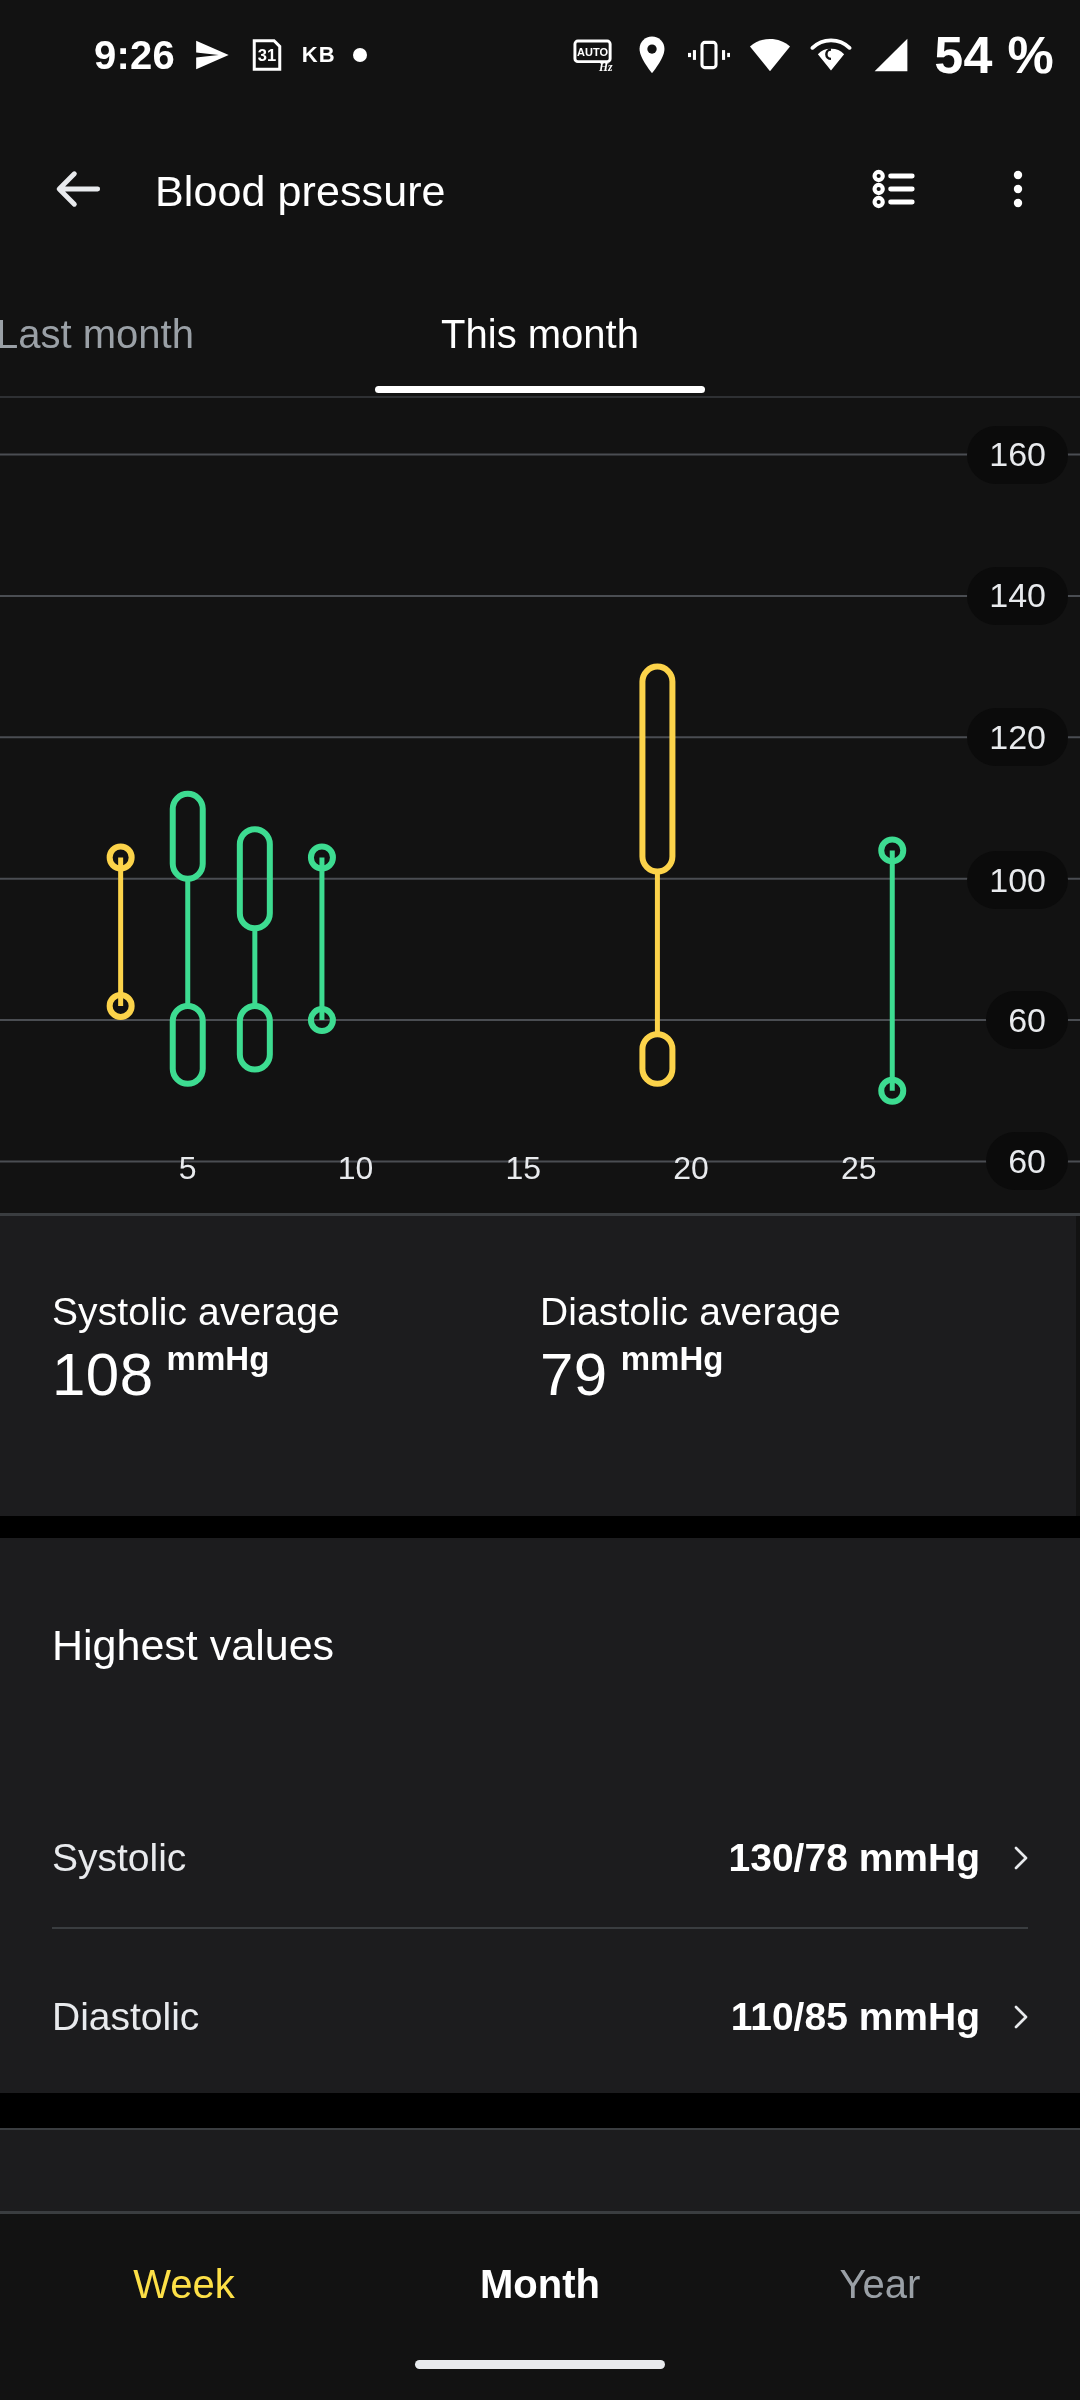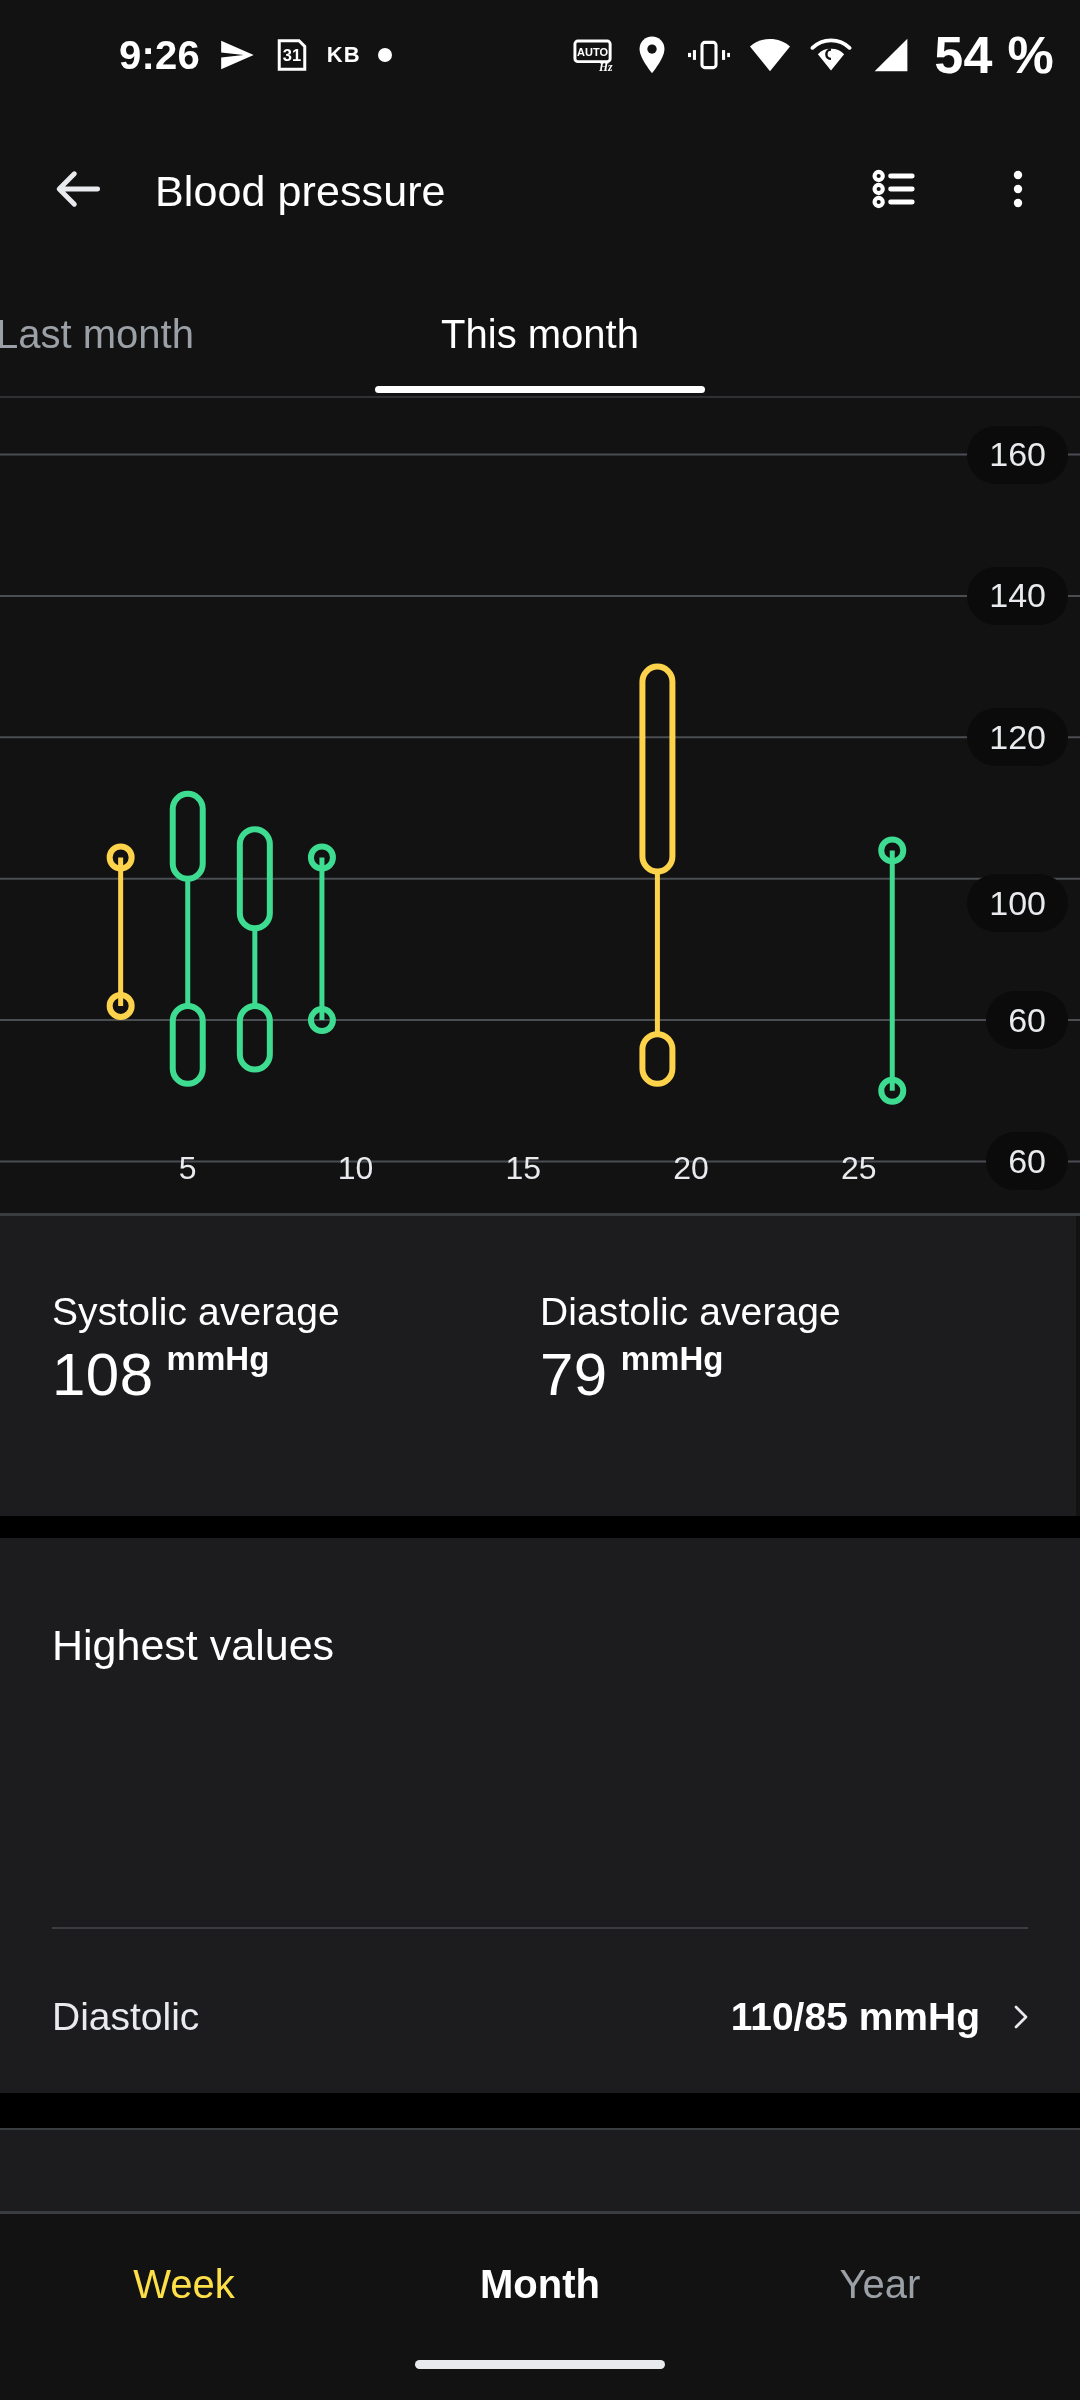--- a/index.html
+++ b/index.html
@@ -9,21 +9,21 @@
     font-family:"Liberation Sans", sans-serif;
     color:#fff; overflow:hidden; position:relative;
   }
   .screen { position:absolute; inset:0; background:#121212; }
 
   
   .statusbar {
     position:absolute; left:0; top:0; width:1080px; height:110px;
     background:#121212; display:flex; align-items:center;
   }
-  .sb-left { display:flex; align-items:center; gap:17px; margin-left:119px; }
+  .sb-left { display:flex; align-items:center; gap:17px; margin-left:94px; }
   .sb-time { font-size:40px; font-weight:600; letter-spacing:0.2px; line-height:1; }
   .sb-right { position:absolute; right:26px; display:flex; align-items:center; gap:19px; }
   .sb-batt { font-size:52px; font-weight:600; letter-spacing:0.3px; margin-left:4px; }
   .ico { display:inline-flex; align-items:center; justify-content:center; }
   .kb-txt { font-size:22px; font-weight:700; letter-spacing:1px; }
   .dot { width:14px; height:14px; border-radius:50%; background:#fff; }
 
   
   .appbar {
     position:absolute; left:0; top:110px; width:1080px; height:162px;
@@ -264,21 +264,21 @@
         <rect x="642.4193548387096" y="268.6206896551724" width="30" height="205" rx="15" ry="15" fill="none" stroke="#fcd34a" stroke-width="6"></rect>
         <rect x="642.4193548387096" y="636.2068965517242" width="30" height="49.48275862068954" rx="15" ry="15" fill="none" stroke="#fcd34a" stroke-width="6"></rect>
         <line x1="892.258064516129" x2="892.258064516129" y1="452.41379310344826" y2="692.7586206896552" stroke="#3ddc91" stroke-width="5"></line>
         <circle cx="892.258064516129" cy="452.41379310344826" r="11" fill="none" stroke="#3ddc91" stroke-width="6"></circle>
         <circle cx="892.258064516129" cy="692.7586206896552" r="11" fill="none" stroke="#3ddc91" stroke-width="6"></circle>
       </svg>
     <div id="ypills">
         <div class="ypill" style="top: 27.5517px;">160</div>
         <div class="ypill" style="top: 168.931px;">140</div>
         <div class="ypill" style="top: 310.31px;">120</div>
-        <div class="ypill" style="top: 476px;">100</div>
+        <div class="ypill" style="top: 453px;">100</div>
         <div class="ypill" style="top: 593.069px;">60</div>
         <div class="ypill" style="top: 734.448px;">60</div>
       </div>
   </div>
   <div id="xlabels">
       <div class="xlabel" style="left: 187.742px;">5</div>
       <div class="xlabel" style="left: 355.484px;">10</div>
       <div class="xlabel" style="left: 523.226px;">15</div>
       <div class="xlabel" style="left: 690.968px;">20</div>
       <div class="xlabel" style="left: 858.71px;">25</div>
@@ -300,20 +300,29 @@
         <span class="avg-unit">mmHg</span>
       </div>
     </div>
   </div>
 
   <div class="gap-black-1"></div>
 
   <div class="highest">
     <div class="highest-title">Highest values</div>
 
+    <div class="hv-row hv-row-1">
+      <span class="hv-name">Systolic</span>
+      <span class="hv-val">130/78 mmHg</span>
+      <span class="hv-chev">
+        <svg width="32" height="32" viewBox="0 0 24 24">
+            <path d="M9 4.5 16.5 12 9 19.5" fill="none" stroke="#e8eaed" stroke-width="2" stroke-linecap="round" stroke-linejoin="round"></path>
+          </svg>
+      </span>
+    </div>
 
     <div class="hv-divider"></div>
 
     <div class="hv-row hv-row-2">
       <span class="hv-name">Diastolic</span>
       <span class="hv-val">110/85 mmHg</span>
       <span class="hv-chev">
         <svg width="32" height="32" viewBox="0 0 24 24">
             <path d="M9 4.5 16.5 12 9 19.5" fill="none" stroke="#e8eaed" stroke-width="2" stroke-linecap="round" stroke-linejoin="round"></path>
           </svg>

